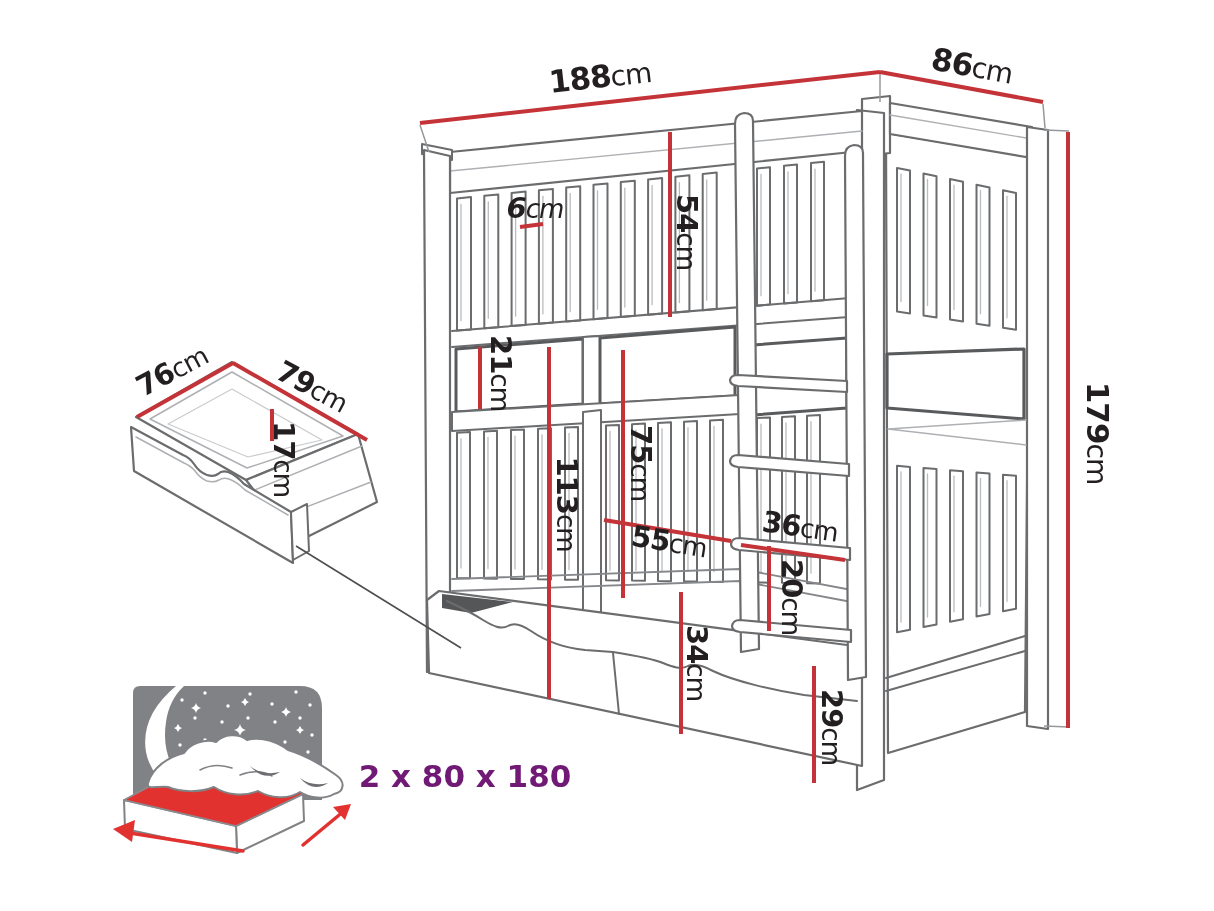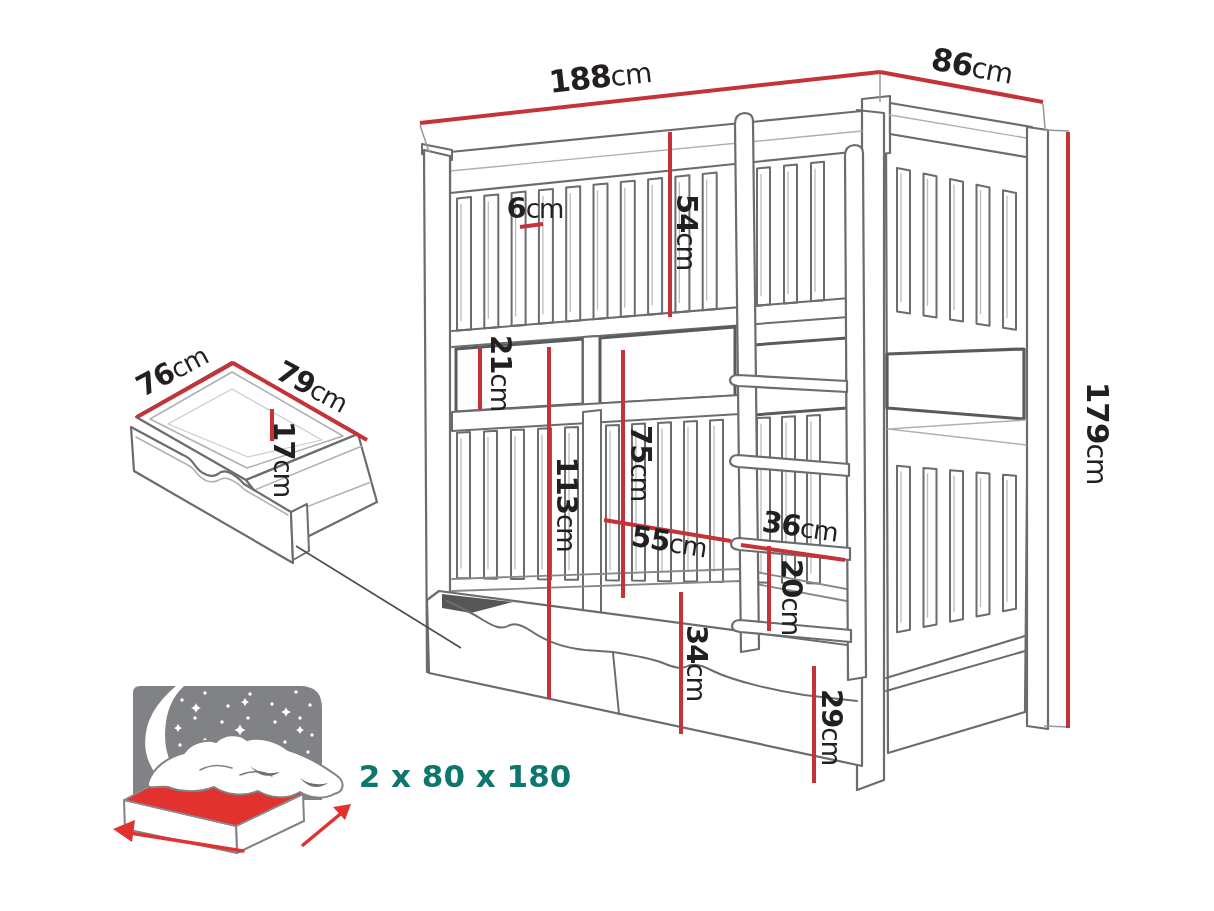--- a/index.html
+++ b/index.html
@@ -4,21 +4,21 @@
 <style>
   html,body{margin:0;padding:0;background:#fff;}
   #canvas{position:relative;width:1214px;height:911px;background:#fff;overflow:hidden;
           font-family:"DejaVu Sans",sans-serif;}
   #art{position:absolute;left:0;top:0;}
   .dim{position:absolute;color:#231f20;font:700 29px/1 "DejaVu Sans",sans-serif;
        letter-spacing:-1px;white-space:nowrap;}
   .dim .u{font-weight:400;font-size:26px;}
   .dim.big{font-size:31px;}
   .dim.big .u{font-size:28px;}
-  .mattress-text{position:absolute;color:#0f766e;font:700 31px/1 "DejaVu Sans",sans-serif;
+  .mattress-text{position:absolute;color:#701a75;font:700 31px/1 "DejaVu Sans",sans-serif;
        letter-spacing:0;white-space:nowrap;transform:translate(-50%,-50%);}
 </style>
 </head>
 <body>
 
 <div id="canvas">
 
 <svg id="art" width="1214" height="911" viewBox="0 0 1214 911">
 
   <g stroke-linejoin="round" stroke-linecap="round">
@@ -265,21 +265,21 @@
 
 <div class="dim big" style="left:600px;top:77px;transform:translate(-50%,-50%) rotate(-6.3deg);">
   <span class="v">188</span><span class="u">cm</span>
 </div>
 <div class="dim big" style="left:972px;top:66px;transform:translate(-50%,-50%) rotate(10.4deg);">
   <span class="v">86</span><span class="u">cm</span>
 </div>
 <div class="dim big" style="left:1097px;top:433px;transform:translate(-50%,-50%) rotate(90deg);">
   <span class="v">179</span><span class="u">cm</span>
 </div>
-<div class="dim" style="left:535px;top:208px;transform:translate(-50%,-50%);">
+<div class="dim" style="left:535px;top:208px;transform:translate(-50%,-50%);font-style:italic;">
   <span class="v">6</span><span class="u">cm</span>
 </div>
 <div class="dim" style="left:686px;top:232px;transform:translate(-50%,-50%) rotate(90deg);">
   <span class="v">54</span><span class="u">cm</span>
 </div>
 <div class="dim" style="left:500px;top:373px;transform:translate(-50%,-50%) rotate(90deg);">
   <span class="v">21</span><span class="u">cm</span>
 </div>
 <div class="dim" style="left:566px;top:504px;transform:translate(-50%,-50%) rotate(90deg);">
   <span class="v">113</span><span class="u">cm</span>

